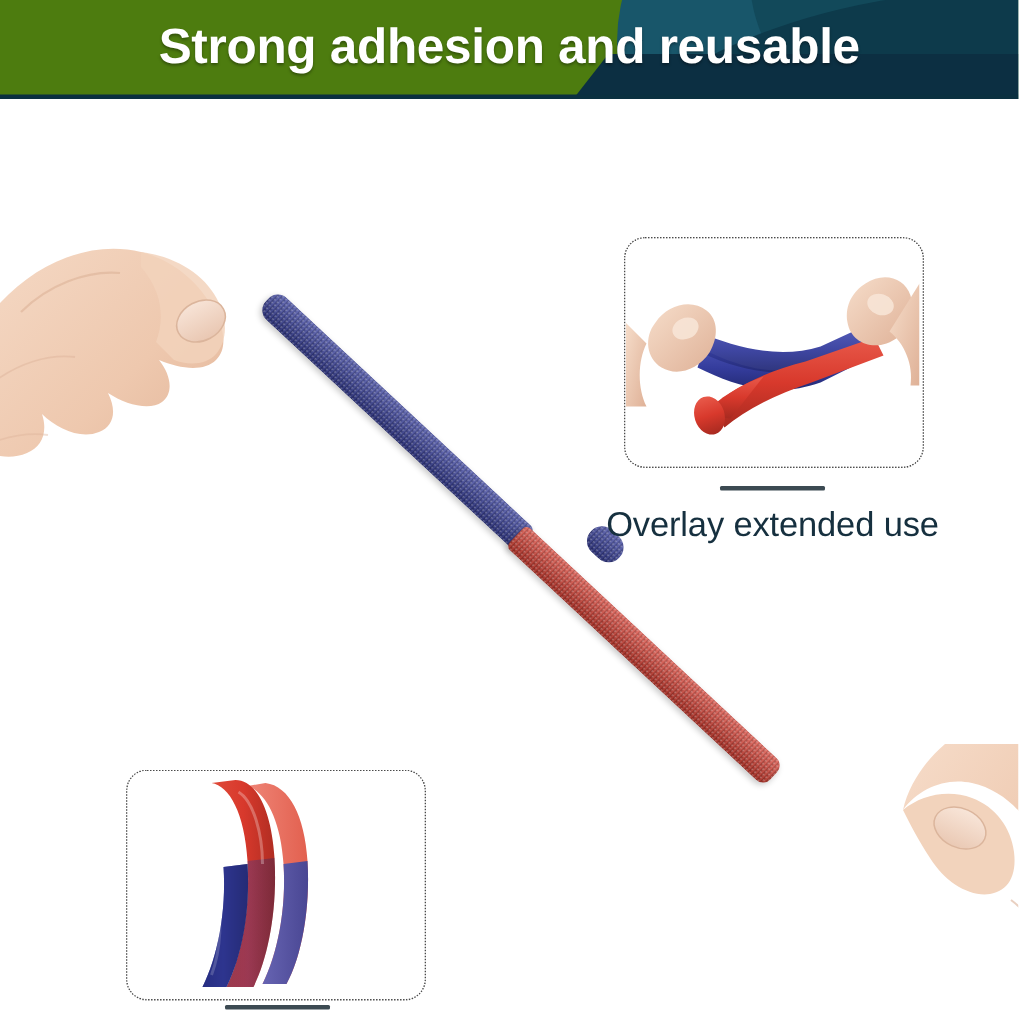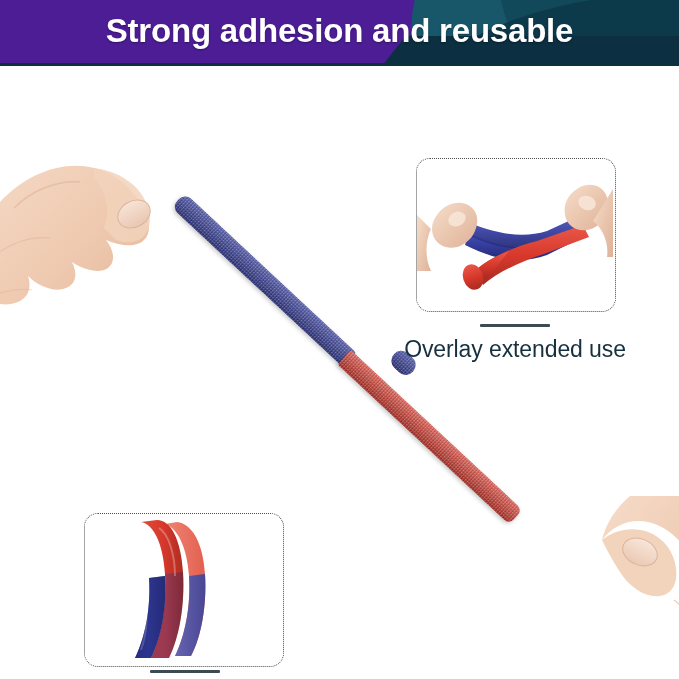--- a/index.html
+++ b/index.html
@@ -8,21 +8,21 @@
     background:#ffffff;
     font-family:"Liberation Sans", sans-serif;
     overflow:hidden;
     position:relative;
   }
   #stage{position:relative;width:679px;height:679px;background:#fff;overflow:hidden;}
 
   
   .banner{
     position:absolute;left:0;top:0;width:679px;height:66px;
-    background:#4c1d95;
+    background:#4d7c0f;
     overflow:hidden;
   }
   .banner .swoosh-a{
     position:absolute;right:-60px;top:-120px;width:330px;height:260px;
     border-radius:50%;
     background:#18566a;
     transform:rotate(-16deg);
   }
   .banner .swoosh-b{
     position:absolute;right:-120px;top:-150px;width:300px;height:250px;

